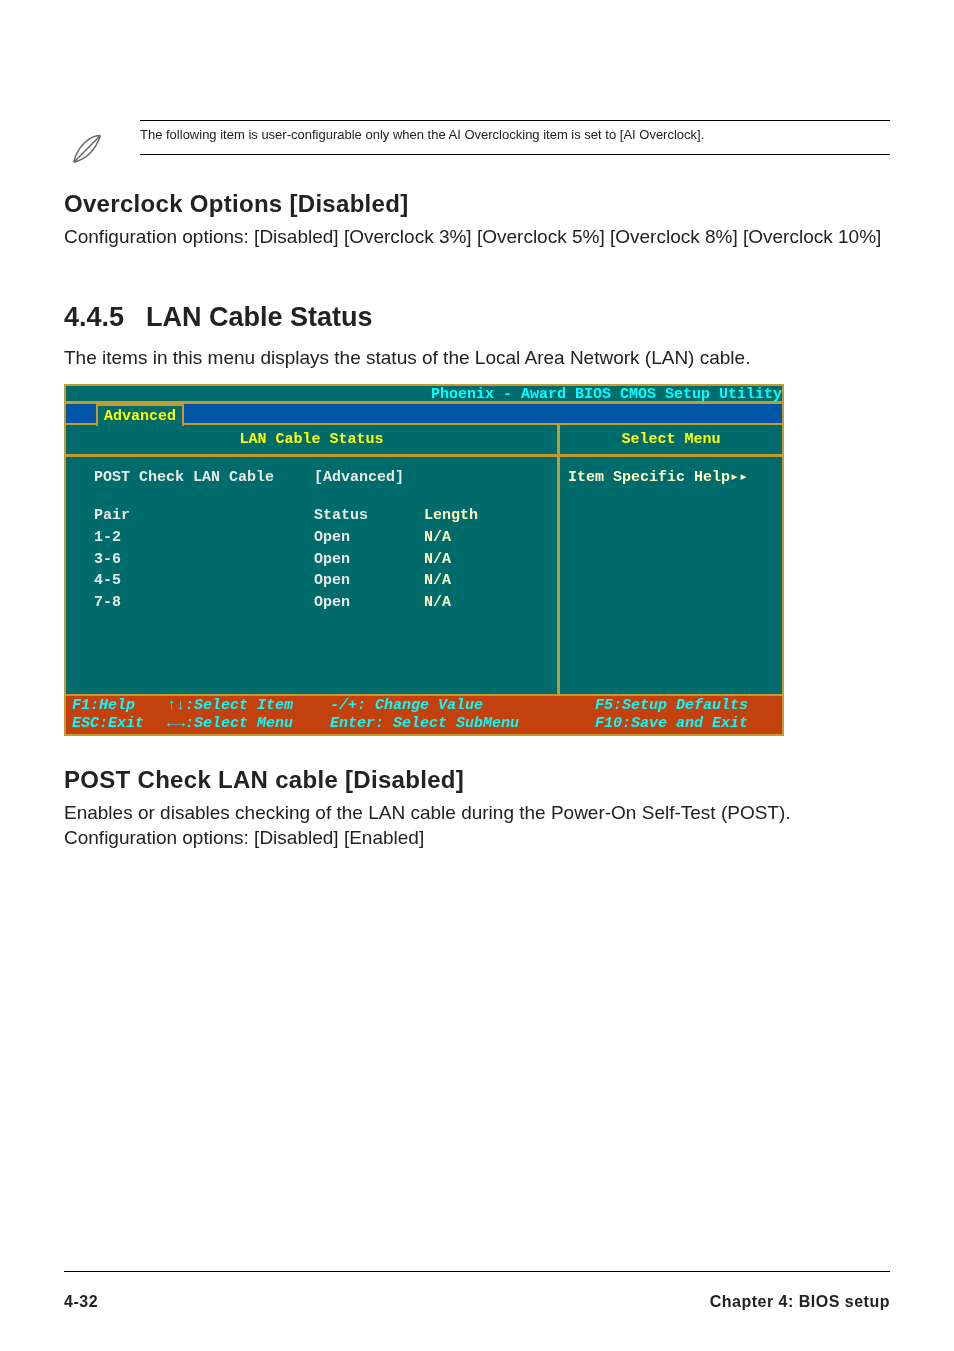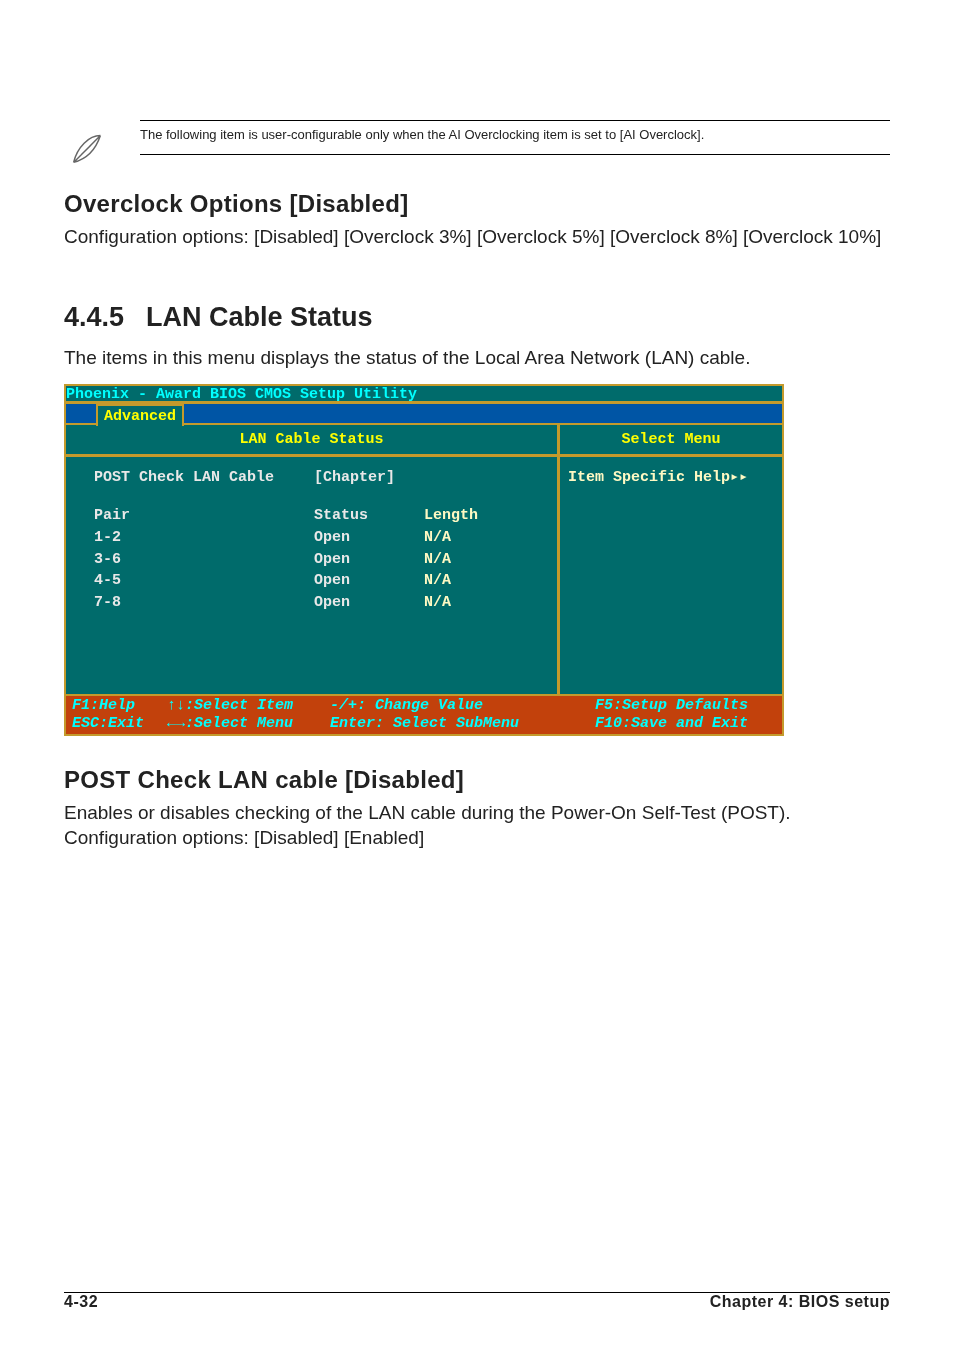--- a/index.html
+++ b/index.html
@@ -63,21 +63,21 @@
     margin: 14px 0 30px 0;
     border: 2px solid #c49a2c;
     width: 720px;
   }
   .bios-top-strip {
     background: #006b6b;
     color: #00ffff;
     font-family: "Courier New", monospace;
     font-size: 15px;
     line-height: 18px;
-    text-align: left;
+    text-align: right;
     font-weight: bold;
     position: relative;
     border-bottom: 3px solid #c49a2c;
     height: 18px;
   }
   .bios-menubar {
     background: #0055a5;
     height: 21px;
     border-bottom: 2px solid #c49a2c;
     position: relative;
@@ -152,21 +152,21 @@
     line-height: 1.2;
     white-space: nowrap;
   }
   .bios-bottom .col { display: inline-block; }
   .footer {
     position: absolute;
     left: 64px;
     right: 64px;
     bottom: 40px;
     border-top: 1px solid #000;
-    padding-top: 0;
+    padding-top: 21px;
     font-size: 16px;
     font-weight: bold;
     display: flex;
     justify-content: space-between;
     letter-spacing: 0.5px;
     gap: 48px;
   }
 </style>
 </head>
 <body>
@@ -195,21 +195,21 @@
     <div class="bios-top-strip">Phoenix - Award BIOS CMOS Setup Utility</div>
     <div class="bios-menubar">
       <div class="bios-tab">Advanced</div>
     </div>
     <div class="bios-body">
       <div class="bios-left">
         <div class="bios-header-row">LAN Cable Status</div>
         <div class="bios-content">
           <div class="bios-row">
             <span class="bc-name val-white">POST Check LAN Cable</span>
-            <span class="bc-stat val-white">[Chapter]</span>
+            <span class="bc-stat val-white">[Advanced]</span>
           </div>
           <div style="height:16px"></div>
           <div class="bios-row">
             <span class="bc-name val-white">Pair</span>
             <span class="bc-stat val-white">Status</span>
             <span class="bc-len val-yellow">Length</span>
           </div>
           <div class="bios-row">
             <span class="bc-name val-white">1-2</span>
             <span class="bc-stat val-white">Open</span>

